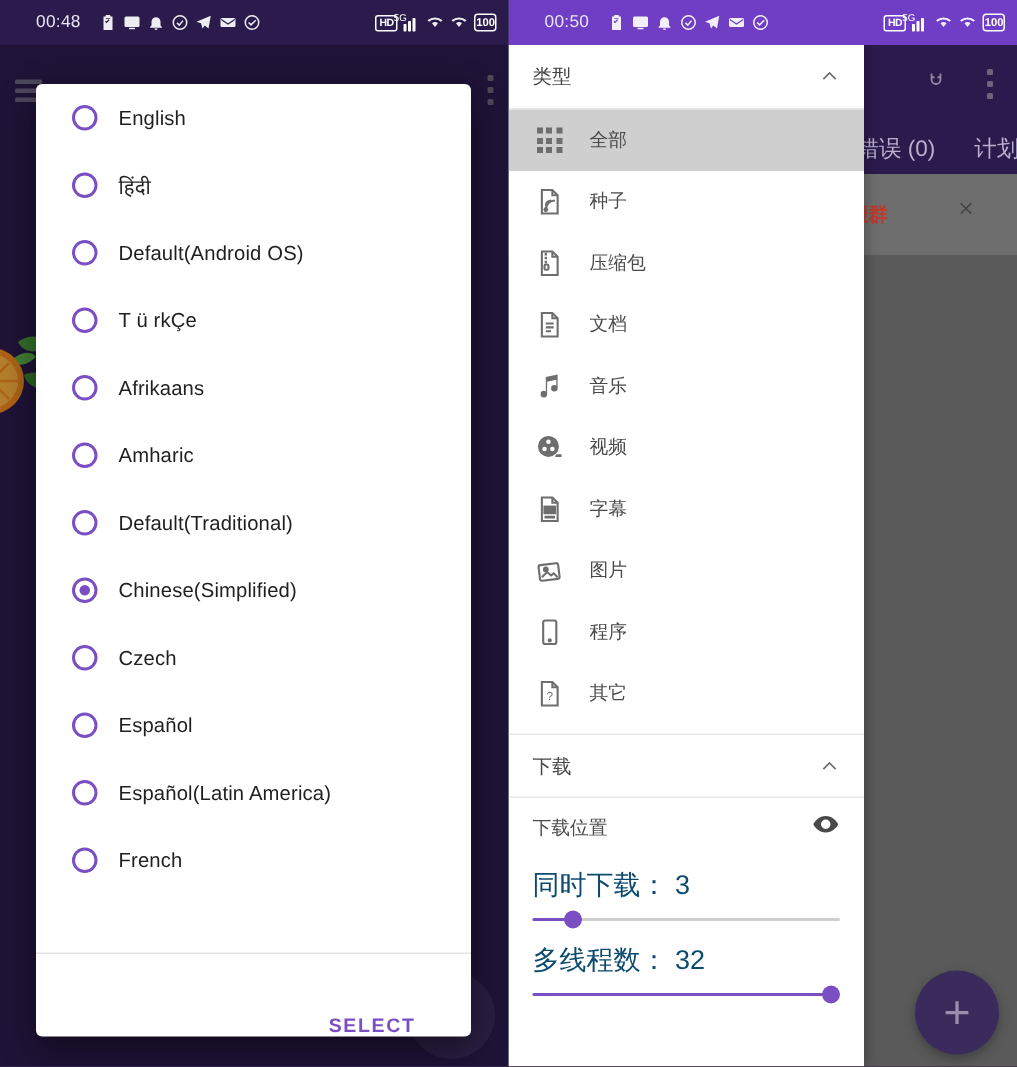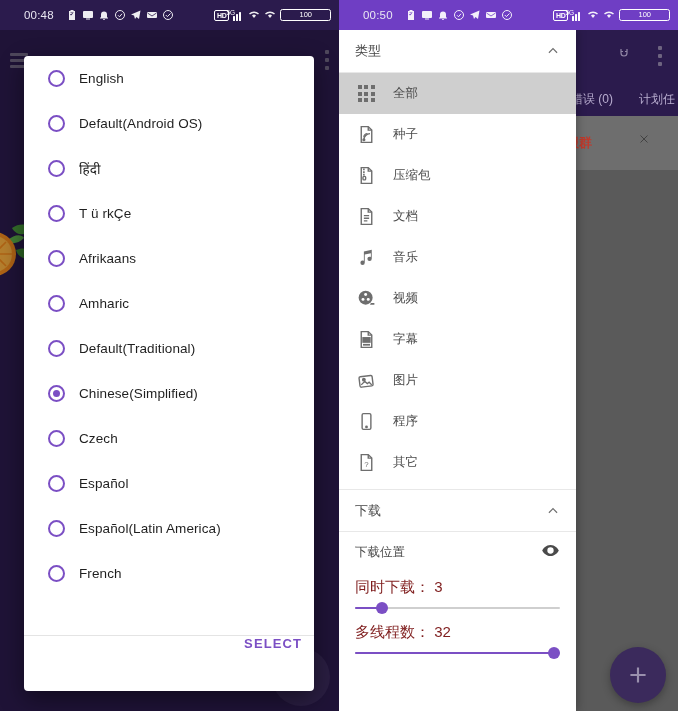--- a/index.html
+++ b/index.html
@@ -21,22 +21,22 @@
   .sb-time { font-size: 11.5px; letter-spacing: .2px; margin-right: 8px; color:#e9e6f2; }
   .sb-left { display: flex; align-items: center; gap: 4px; margin-left: 16px; }
   .sb-right { margin-left: auto; display: flex; align-items: center; gap: 4px; }
   .sb-ico { width: 12px; height: 12px; display:inline-block; opacity:.92; }
   .sb-ico svg { display:block; width:12px; height:12px; }
   .hdbadge {
     font-size: 7px; font-weight: bold; border: 1.2px solid #fff; border-radius: 2px;
     padding: 0px 2px; line-height: 9px; color:#fff; letter-spacing:-.3px;
   }
   .batt {
-    font-size: 7.5px; font-weight: normal; border: 1.2px solid #fff; border-radius: 2.5px;
-    padding: 0 18px; line-height: 10px; color:#fff;
+    font-size: 7.5px; font-weight: bold; border: 1.2px solid #fff; border-radius: 2.5px;
+    padding: 0 0; line-height: 10px; color:#fff;
   }
   .sig { display:flex; align-items:flex-end; gap:1px; height:11px; position:relative; }
   .sig i { display:block; width:2px; background:#fff; border-radius:.5px; }
   .sig i:nth-child(1){height:3px} .sig i:nth-child(2){height:5px}
   .sig i:nth-child(3){height:7px} .sig i:nth-child(4){height:9px}
   .sig sup { font-size:6.5px; position:absolute; left:-7px; top:-1px; }
 
   
   #left-panel { background: #2b1b4d; }
   .l-appbar {
@@ -76,40 +76,40 @@
   .radio {
     width:17px; height:17px; border-radius:50%;
     border:2px solid #7b4fc4; flex:none; position:relative;
   }
   .radio.checked::after {
     content:""; position:absolute; inset:3px; border-radius:50%; background:#7b4fc4;
   }
   .lang-label { font-size:13.5px; color:#1f1f1f; letter-spacing:.1px; white-space:nowrap; }
   .lang-actions {
     border-top:1px solid #e4e4e4; height:56px;
-    display:flex; align-items:flex-start; justify-content:flex-end; padding-right:12px;
+    display:flex; align-items:flex-end; justify-content:flex-end; padding-right:37px;
   }
   .btn-select {
     font-size:13px; font-weight:600; color:#7b4fc4; letter-spacing:1.1px;
     background:none; border:none; cursor:pointer; font-family:inherit;
   }
 
   
   #right-panel { background:#5a5a5a; }
   #right-panel .statusbar { background:#6f3ec4;gap:16px; }
   .r-bg { position:absolute; inset:30px 0 0 0; background:#5a5a5a; }
   .r-appbar {
     position:absolute; top:30px; left:0; right:0; height:52px; background:#2b1b4d;
     display:flex; align-items:center; justify-content:flex-end; gap:22px; padding-right:16px;
   }
   .r-tabs {
     position:absolute; top:82px; left:0; right:0; height:34px; background:#2b1b4d;
     display:flex; align-items:center; gap:26px; padding-left: 232px; overflow:hidden;
   }
-  .r-tab { font-size:12px; color:#b9aed0; white-space:nowrap; }
+  .r-tab { font-size:15px; color:#b9aed0; white-space:nowrap; }
   .r-banner {
     position:absolute; top:116px; left:0; right:0; height:54px; background:#6e6e6e;
     display:flex; align-items:center; justify-content:space-between; padding:0 14px;
   }
   .banner-text { font-size:13px; color:#c0392b; font-weight:bold; }
   .right-fab {
     position:absolute; right:12px; bottom:8px; width:56px; height:56px;
     border-radius:50%; background:#3b2a5c; display:flex; align-items:center;
     justify-content:center; box-shadow:0 3px 8px rgba(0,0,0,.3);
   }
@@ -139,21 +139,21 @@
   .d-item.active { background:#cfcfcf; }
   .d-item .ico { width:22px; height:22px; flex:none; display:flex; align-items:center; justify-content:center; }
   .d-item .ico svg { width:21px; height:21px; }
   .d-item .txt { font-size:12.5px; color:#4a4a4a; }
   .grid9 { display:grid; grid-template-columns:repeat(3,4px); grid-template-rows:repeat(3,4px); gap:2.5px; }
   .grid9 i { background:#6e6e6e; display:block; width:4px; height:4px; }
 
   .dl-block { padding: 0 16px; flex:none; }
   .dl-loc { display:flex; align-items:center; justify-content:space-between; height:40px; }
   .dl-loc .lbl { font-size:12.5px; color:#4a4a4a; }
-  .dl-val { font-size:15px; color:#7f1d1d; padding-top:6px; }
+  .dl-val { font-size:18px; color:#0c4a6e; padding-top:6px; }
   .slider { position:relative; height:18px; margin-top:2px; }
   .track { position:absolute; top:8px; left:0; right:0; height:2px; background:#cfcfcf; border-radius:2px; }
   .track-fill { position:absolute; top:8px; left:0; height:2px; background:#7b4fc4; border-radius:2px; }
   .thumb { position:absolute; top:3px; width:12px; height:12px; border-radius:50%; background:#7b4fc4; margin-left:-6px; }
 </style>
 </head>
 <body>
 
 <div id="root">
 
@@ -259,25 +259,25 @@
 
     <div class="lang-dialog">
       <div class="lang-list">
 
         <div class="lang-row">
           <span class="radio"></span>
           <span class="lang-label">English</span>
         </div>
         <div class="lang-row">
           <span class="radio"></span>
+          <span class="lang-label">हिंदी</span>
+        </div>
+        <div class="lang-row">
+          <span class="radio"></span>
           <span class="lang-label">Default(Android OS)</span>
-        </div>
-        <div class="lang-row">
-          <span class="radio"></span>
-          <span class="lang-label">हिंदी</span>
         </div>
         <div class="lang-row">
           <span class="radio"></span>
           <span class="lang-label">T ü rkÇe</span>
         </div>
         <div class="lang-row">
           <span class="radio"></span>
           <span class="lang-label">Afrikaans</span>
         </div>
         <div class="lang-row">

